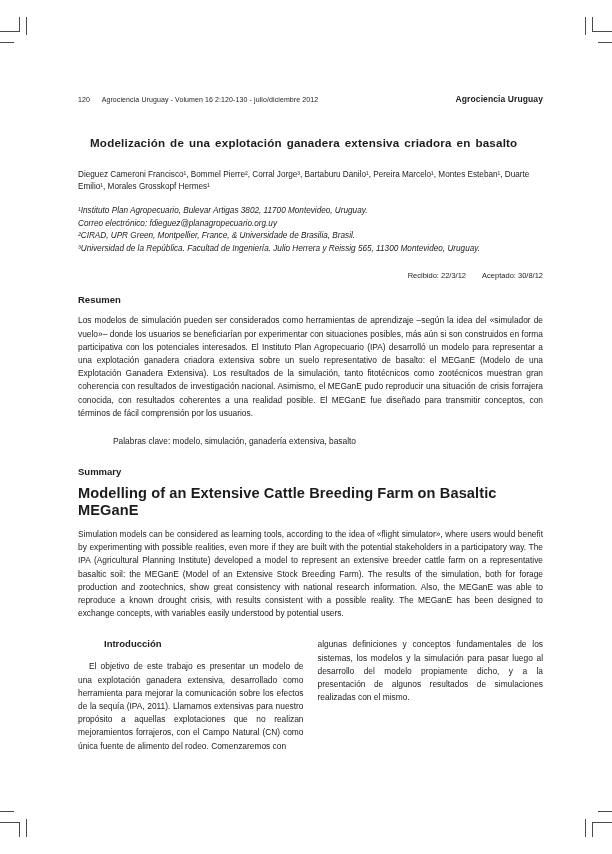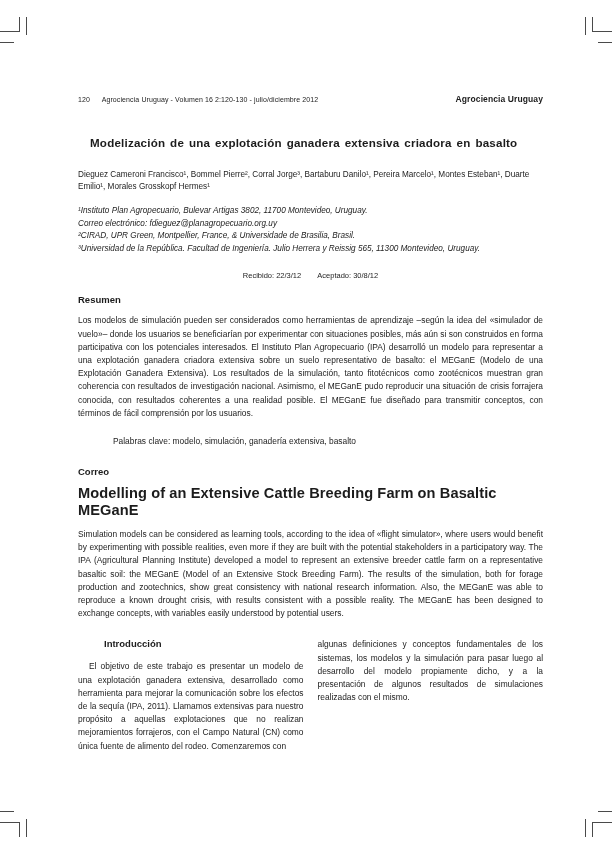--- a/index.html
+++ b/index.html
@@ -31,21 +31,21 @@
   .authors {
     margin:19px 0 0 0;
     font-size:8.2px; line-height:11.5px;
   }
   .affiliations {
     margin:13px 0 0 0;
     font-size:8.2px; line-height:12.6px; font-style:italic;
   }
   .affiliations p { margin:0; }
   .received {
-    margin:16px 0 0 0; text-align:center; font-size:7.5px;
+    margin:16px 0 0 0; text-align:right; font-size:7.5px;
   }
   .received span + span { margin-left:14px; }
   .sec-heading {
     margin:14px 0 0 0; font-size:9.5px; font-weight:bold;
   }
   .sec-heading.summary { margin-top:20px; }
   .body-par {
     margin:9px 0 0 0; font-size:8.4px; line-height:13.2px;
     text-align:justify;
   }
@@ -127,21 +127,21 @@
     </p>
 
     <h3 class="sec-heading">Resumen</h3>
     <p class="body-par">Los modelos de simulación pueden ser considerados como herramientas de aprendizaje –según la idea del «simulador de vuelo»– donde los usuarios se beneficiarían por experimentar con situaciones posibles, más aún si son construidos en forma participativa con los potenciales interesados. El Instituto Plan Agropecuario (IPA) desarrolló un modelo para representar a una explotación ganadera criadora extensiva sobre un suelo representativo de basalto: el MEGanE (Modelo de una Explotación Ganadera Extensiva). Los resultados de la simulación, tanto fitotécnicos como zootécnicos muestran gran coherencia con resultados de investigación nacional. Asimismo, el MEGanE pudo reproducir una situación de crisis forrajera conocida, con resultados coherentes a una realidad posible. El MEGanE fue diseñado para transmitir conceptos, con términos de fácil comprensión por los usuarios.</p>
 
     <p class="kw-line">
       <span class="kw-label">Palabras clave:</span>
       <span>modelo, simulación, ganadería extensiva, basalto</span>
     </p>
 
-    <h3 class="sec-heading summary">Correo</h3>
+    <h3 class="sec-heading summary">Summary</h3>
     <h2 class="title-en">Modelling of an Extensive Cattle Breeding Farm on Basaltic MEGanE</h2>
     <p class="body-par">Simulation models can be considered as learning tools, according to the idea of «flight simulator», where users would benefit by experimenting with possible realities, even more if they are built with the potential stakeholders in a participatory way. The IPA (Agricultural Planning Institute) developed a model to represent an extensive breeder cattle farm on a representative basaltic soil: the MEGanE (Model of an Extensive Stock Breeding Farm). The results of the simulation, both for forage production and zootechnics, show great consistency with national research information. Also, the MEGanE was able to reproduce a known drought crisis, with results consistent with a possible reality. The MEGanE has been designed to exchange concepts, with variables easily understood by potential users.</p>
 
 
     <div class="columns">
       <div class="col">
         <h3 class="intro-heading">Introducción</h3>
         <p class="col-par indent">El objetivo de este trabajo es presentar un modelo de una explotación ganadera extensiva, desarrollado como herramienta para mejorar la comunicación sobre los efectos de la sequía (IPA, 2011). Llamamos extensivas para nuestro propósito a aquellas explotaciones que no realizan mejoramientos forrajeros, con el Campo Natural (CN) como única fuente de alimento del rodeo. Comenzaremos con</p>
       </div>
       <div class="col">

